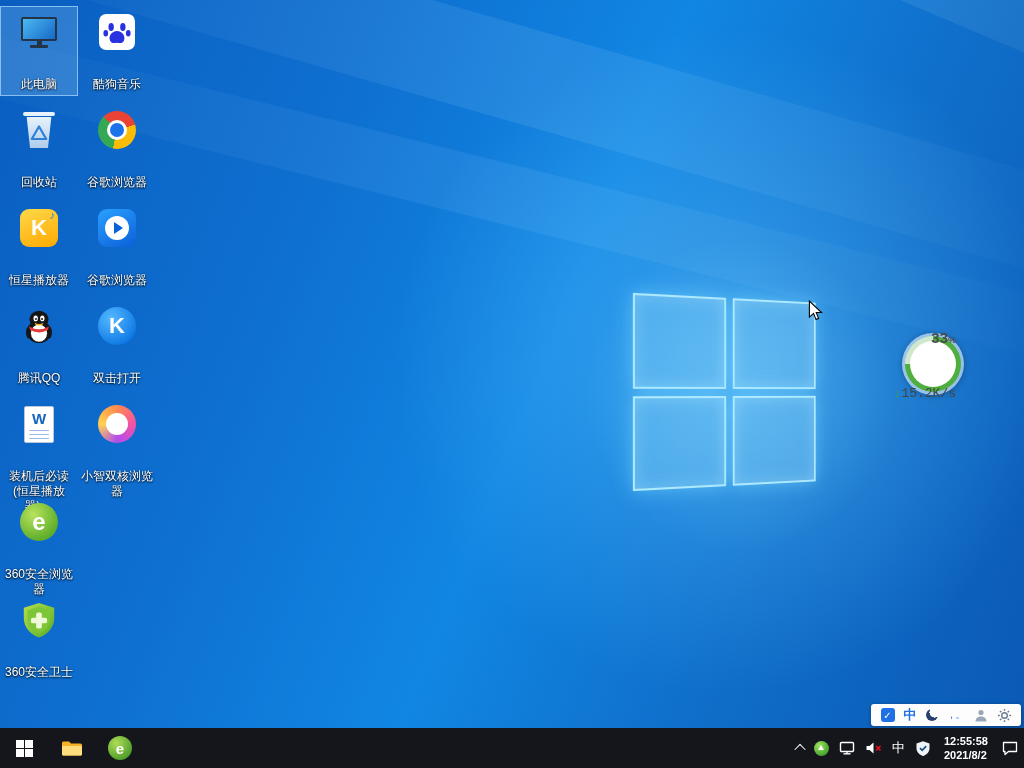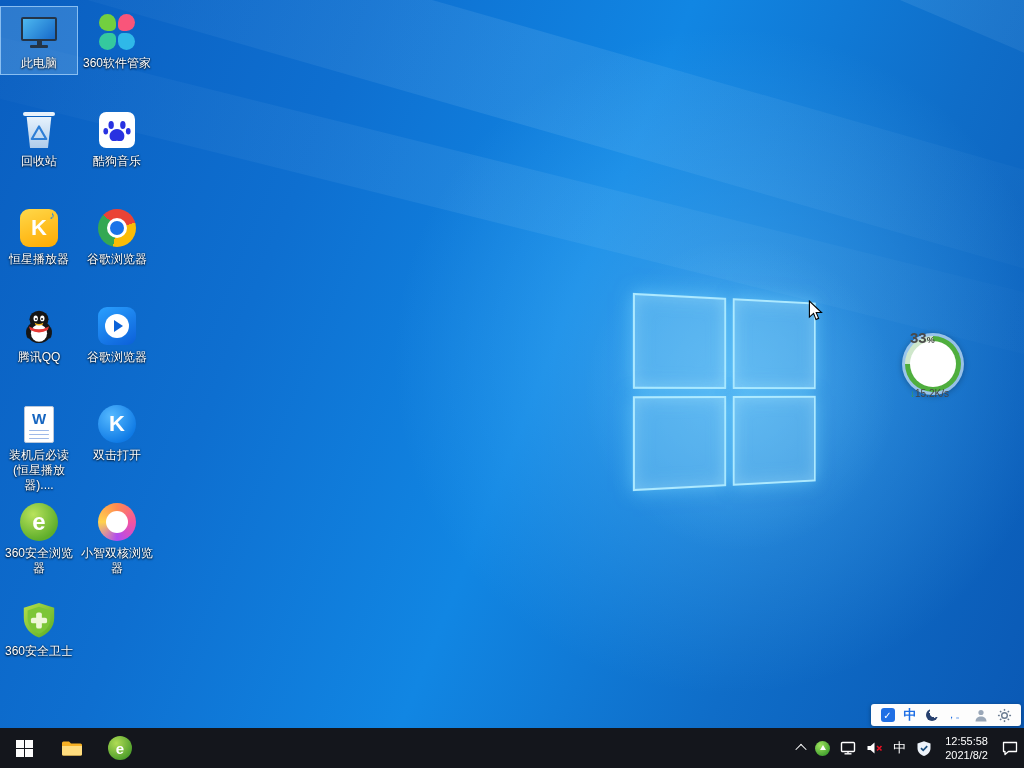--- a/index.html
+++ b/index.html
@@ -22,21 +22,21 @@
   .winlogo { position:absolute; left:632px; top:298px; width:194px; height:188px;
     display:grid; grid-template-columns:1fr 1fr; grid-template-rows:1fr 1fr; gap:7px;
     transform:perspective(640px) rotateY(20deg); pointer-events:none; }
   .pane { background:rgba(130,205,245,.40); border:2px solid rgba(178,236,255,.95);
     box-shadow:0 0 16px rgba(120,215,255,.55), inset 0 0 18px rgba(185,238,255,.35); }
 
   
   .dicons { position:absolute; top:6px; left:0; display:grid; grid-auto-flow:column;
     grid-template-rows:repeat(7,98px); grid-template-columns:78px 78px; }
   .cell { align-self:start; display:flex; flex-direction:column; align-items:center;
-    padding:4px 1px 3px; border:1px solid transparent; cursor:default; }
+    padding:4px 1px 3px; border:1px solid transparent; cursor:default;gap:21px; }
   .cell.selected { background:rgba(130,190,240,.30); border:1px solid rgba(175,218,255,.70); }
   .ic { height:42px; display:flex; align-items:center; justify-content:center; margin-bottom:3px; }
   .lbl { font-size:12px; color:#fff; text-align:center; line-height:15px; max-width:74px;
     word-break:break-all; text-shadow:0 1px 2px rgba(0,0,0,.9), 0 0 2px rgba(0,0,0,.6); }
 
   
   .pcwrap { display:flex; flex-direction:column; align-items:center; }
   .pc-mon { width:36px; height:24px; background:#243447; border-radius:2px; padding:2px; }
   .pc-scr { width:100%; height:100%; background:linear-gradient(135deg,#4db8f0,#1669c9); }
   .pc-neck { width:5px; height:4px; background:#243447; }
@@ -89,24 +89,24 @@
   .xz i { position:absolute; left:50%; top:50%; width:22px; height:22px; margin:-11px 0 0 -11px; background:#fff; border-radius:50%; }
 
   
   .sball { position:absolute; left:902px; top:333px; width:62px; height:62px; border-radius:50%;
     background:rgba(255,255,255,.55); display:flex; align-items:center; justify-content:center;
     box-shadow:0 1px 6px rgba(0,0,0,.28); cursor:pointer; }
   .sring { width:56px; height:56px; border-radius:50%;
     background:conic-gradient(#4fae3e 0 270deg, #cfe7cb 270deg 360deg);
     display:flex; align-items:center; justify-content:center; }
   .score { width:46px; height:46px; border-radius:50%; background:#fff;
-    display:flex; flex-direction:column; align-items:flex-start; justify-content:center;gap:40px; }
+    display:flex; flex-direction:column; align-items:flex-end; justify-content:center;gap:40px; }
   .s-pct { font-size:15px; font-weight:bold; color:#4a4a4a; line-height:16px; }
   .s-pct .u { font-size:9px; font-weight:bold; }
-  .s-spd { font-size:10px; color:#444; line-height:11px; }
+  .s-spd { font-size:13px; color:#444; line-height:11px;font-family:Liberation Mono, monospace; }
   .s-spd .arr { color:#3da33d; font-weight:bold; }
 
   
   .imebar { position:absolute; right:3px; bottom:42px; width:150px; height:22px; background:#fdfdfd;
     border-radius:3px; box-shadow:0 1px 4px rgba(0,0,0,.35); display:flex; align-items:center;
     justify-content:space-around; padding:0 5px; }
   .ime-check { width:14px; height:14px; background:#1f6fe5; border-radius:3px; color:#fff; font-size:10px;
     display:flex; align-items:center; justify-content:center; cursor:pointer; }
   .ime-cn { color:#1f6fe5; font-size:13px; font-weight:bold; cursor:pointer; }
   .ime-moon { width:12px; height:12px; border-radius:50%;
@@ -123,21 +123,21 @@
     color:#fff; font-weight:bold; font-size:15px; display:flex; align-items:center; justify-content:center; }
   .tray { margin-left:auto; display:flex; align-items:center; height:100%; }
   .tray-it { height:40px; display:flex; align-items:center; justify-content:center; padding:0 5px; cursor:pointer; }
   .chev { width:8px; height:8px; border-left:1.6px solid #fff; border-top:1.6px solid #fff;
     transform:rotate(45deg) translate(1px,1px); display:block; }
   .ball { width:15px; height:15px; border-radius:50%; background:radial-gradient(circle at 35% 30%,#9fe35f,#3f9e2d 78%);
     display:flex; align-items:center; justify-content:center; }
   .ball i { width:0; height:0; border-left:3px solid transparent; border-right:3px solid transparent;
     border-bottom:5px solid #fff; display:block; margin-top:-1px; }
   .tray-cn { color:#fff; font-size:13px; }
-  .clock { color:#fff; font-size:11px; line-height:14px; text-align:left; padding:0 8px; cursor:default; }
+  .clock { color:#fff; font-size:11px; line-height:14px; text-align:left; padding:0 8px; cursor:default;font-weight:bold; }
 
   
   .cursor { position:absolute; left:806px; top:300px; z-index:50; pointer-events:none; }
 </style>
 </head>
 <body>
 
 <div class="beam beam1"></div>
 <div class="beam beam2"></div>
 <div class="beam beam3"></div>
@@ -240,31 +240,20 @@
         <path d="M20 2 L36 7 V18 C36 28 29 35.5 20 38.5 C11 35.5 4 28 4 18 V7 Z" fill="url(#shg)"></path>
         <path d="M20 6 L32 10 V18 C32 26 27 32 20 34.6 C13 32 8 26 8 18 V10 Z" fill="#7cc637"></path>
         <rect x="17" y="12" width="6" height="17" rx="2" fill="#eef7d8"></rect>
         <rect x="11.5" y="17.5" width="17" height="6" rx="2" fill="#eef7d8"></rect>
       </svg>
     </div>
     <div class="lbl">360安全卫士</div>
   </div>
 
 
-  <div class="cell">
-    <div class="ic">
-      <div class="pin">
-          <i class="p-tl"></i>
-          <i class="p-tr"></i>
-          <i class="p-bl"></i>
-          <i class="p-br"></i>
-        </div>
-    </div>
-    <div class="lbl">360软件管家</div>
-  </div>
 
   <div class="cell">
     <div class="ic">
       <svg viewBox="0 0 40 40" width="36" height="36">
         <rect x="0" y="0" width="40" height="40" rx="8" fill="#fff"></rect>
         <ellipse cx="13.5" cy="14.5" rx="3" ry="4.5" fill="#2932e1"></ellipse>
         <ellipse cx="26.5" cy="14.5" rx="3" ry="4.5" fill="#2932e1"></ellipse>
         <ellipse cx="7.5" cy="21.5" rx="2.6" ry="3.6" fill="#2932e1"></ellipse>
         <ellipse cx="32.5" cy="21.5" rx="2.6" ry="3.6" fill="#2932e1"></ellipse>
         <path d="M20 19 C14 19 10 25 12.5 30 C14.5 33.5 18 32 20 32 C22 32 25.5 33.5 27.5 30 C30 25 26 19 20 19 Z" fill="#2932e1"></path>

